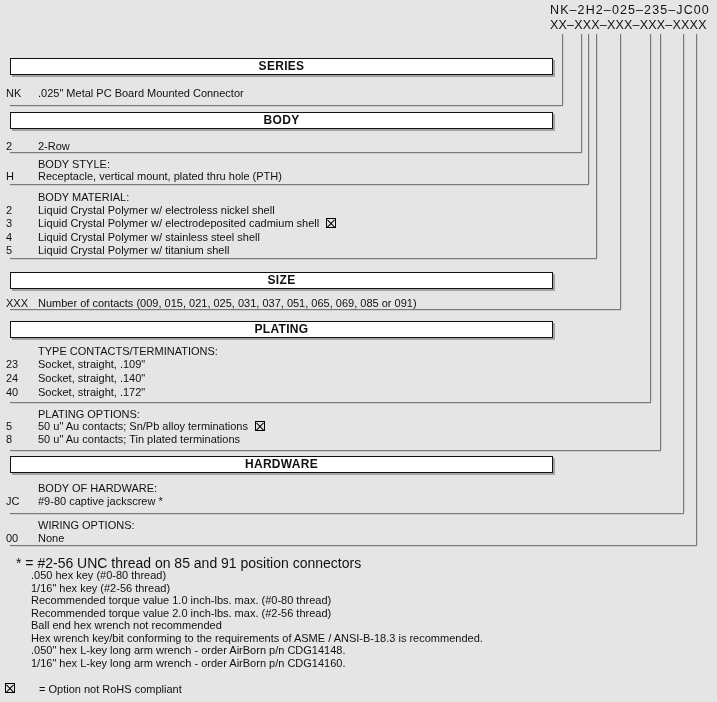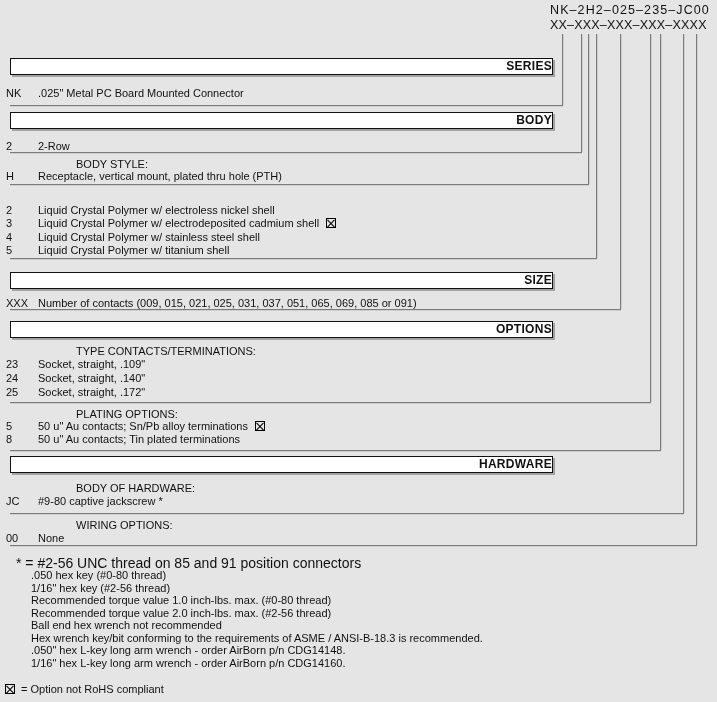--- a/index.html
+++ b/index.html
@@ -8,33 +8,33 @@
     font-family:"Liberation Sans", sans-serif;color:#111;overflow:hidden;
   }
   .pn{position:absolute;left:550px;font-size:12.5px;line-height:14px;white-space:nowrap;color:#111;}
   .pn1{top:3px;letter-spacing:1.1px;}
   .pn2{top:18px;letter-spacing:0.2px;}
   .vline{position:absolute;width:1px;background:#7b7b7b;box-shadow:1px 0 0 #cfcfcf;}
   .hsep{position:absolute;left:10px;height:1px;background:#7b7b7b;box-shadow:0 1px 0 #cfcfcf;}
   .secbox{
     position:absolute;left:10px;width:541px;height:15px;background:#fff;
     border:1.6px solid #111;box-shadow:2px 2px 0 rgba(110,110,110,.55);
-    text-align:right;font-weight:bold;font-size:12px;line-height:15px;letter-spacing:.3px;
+    text-align:center;font-weight:bold;font-size:12px;line-height:15px;letter-spacing:.3px;
   }
   .row{position:absolute;left:0;width:717px;height:13px;line-height:12px;font-size:11px;white-space:nowrap;}
   .code{position:absolute;left:6px;top:0;}
   .desc{position:absolute;left:38px;top:0;display:flex;align-items:center;gap:7px;}
-  .glabel{position:absolute;left:38px;top:0;margin-left:38px;}
+  .glabel{position:absolute;left:38px;top:0;}
   .xbox{position:relative;display:inline-block;width:8px;height:8px;border:1px solid #000;flex:0 0 auto;}
   .xbox::before,.xbox::after{content:"";position:absolute;left:-1px;top:3.5px;width:10px;height:1px;background:#000;}
   .xbox::before{transform:rotate(45deg);}
   .xbox::after{transform:rotate(-45deg);}
   .fnfirst{position:absolute;left:16px;top:557px;font-size:14px;line-height:12.5px;white-space:nowrap;}
   .fnblock{position:absolute;left:31px;top:569px;font-size:11px;line-height:12.5px;white-space:nowrap;}
-  .rohs{position:absolute;left:5px;top:683px;display:flex;align-items:center;gap:6px;font-size:11px;line-height:12px;white-space:nowrap;}
+  .rohs{position:absolute;left:5px;top:683px;display:flex;align-items:flex-start;gap:24px;font-size:11px;line-height:12px;white-space:nowrap;}
 </style>
 </head>
 <body>
 
 <div id="stage">
 
   <div class="pn pn1">NK–2H2–025–235–JC00</div>
   <div class="pn pn2">XX–XXX–XXX–XXX–XXXX</div>
 
   <div class="vline" style="left:562px;top:34px;height:71px"></div>
@@ -74,20 +74,23 @@
   </div>
   <div class="row" style="top:158px">
     <span class="glabel">BODY STYLE:</span>
   </div>
   <div class="row" style="top:170px">
     <span class="code">H</span>
     <span class="desc">
         <span>Receptacle, vertical mount, plated thru hole (PTH)</span>
       </span>
   </div>
+  <div class="row" style="top:191px">
+    <span class="glabel">BODY MATERIAL:</span>
+  </div>
   <div class="row" style="top:204px">
     <span class="code">2</span>
     <span class="desc">
         <span>Liquid Crystal Polymer w/ electroless nickel shell</span>
       </span>
   </div>
   <div class="row" style="top:217px">
     <span class="code">3</span>
     <span class="desc">
       <span>Liquid Crystal Polymer w/ electrodeposited cadmium shell</span>
@@ -108,38 +111,38 @@
   </div>
 
   <div class="secbox" style="top:272px">SIZE</div>
   <div class="row" style="top:297px">
     <span class="code">XXX</span>
     <span class="desc">
         <span>Number of contacts (009, 015, 021, 025, 031, 037, 051, 065, 069, 085 or 091)</span>
       </span>
   </div>
 
-  <div class="secbox" style="top:321px">OPTIONS</div>
+  <div class="secbox" style="top:321px">PLATING</div>
   <div class="row" style="top:345px">
     <span class="glabel">TYPE CONTACTS/TERMINATIONS:</span>
   </div>
   <div class="row" style="top:358px">
     <span class="code">23</span>
     <span class="desc">
         <span>Socket, straight, .109"</span>
       </span>
   </div>
   <div class="row" style="top:372px">
     <span class="code">24</span>
     <span class="desc">
         <span>Socket, straight, .140"</span>
       </span>
   </div>
   <div class="row" style="top:386px">
-    <span class="code">25</span>
+    <span class="code">40</span>
     <span class="desc">
         <span>Socket, straight, .172"</span>
       </span>
   </div>
   <div class="row" style="top:408px">
     <span class="glabel">PLATING OPTIONS:</span>
   </div>
   <div class="row" style="top:420px">
     <span class="code">5</span>
     <span class="desc">

